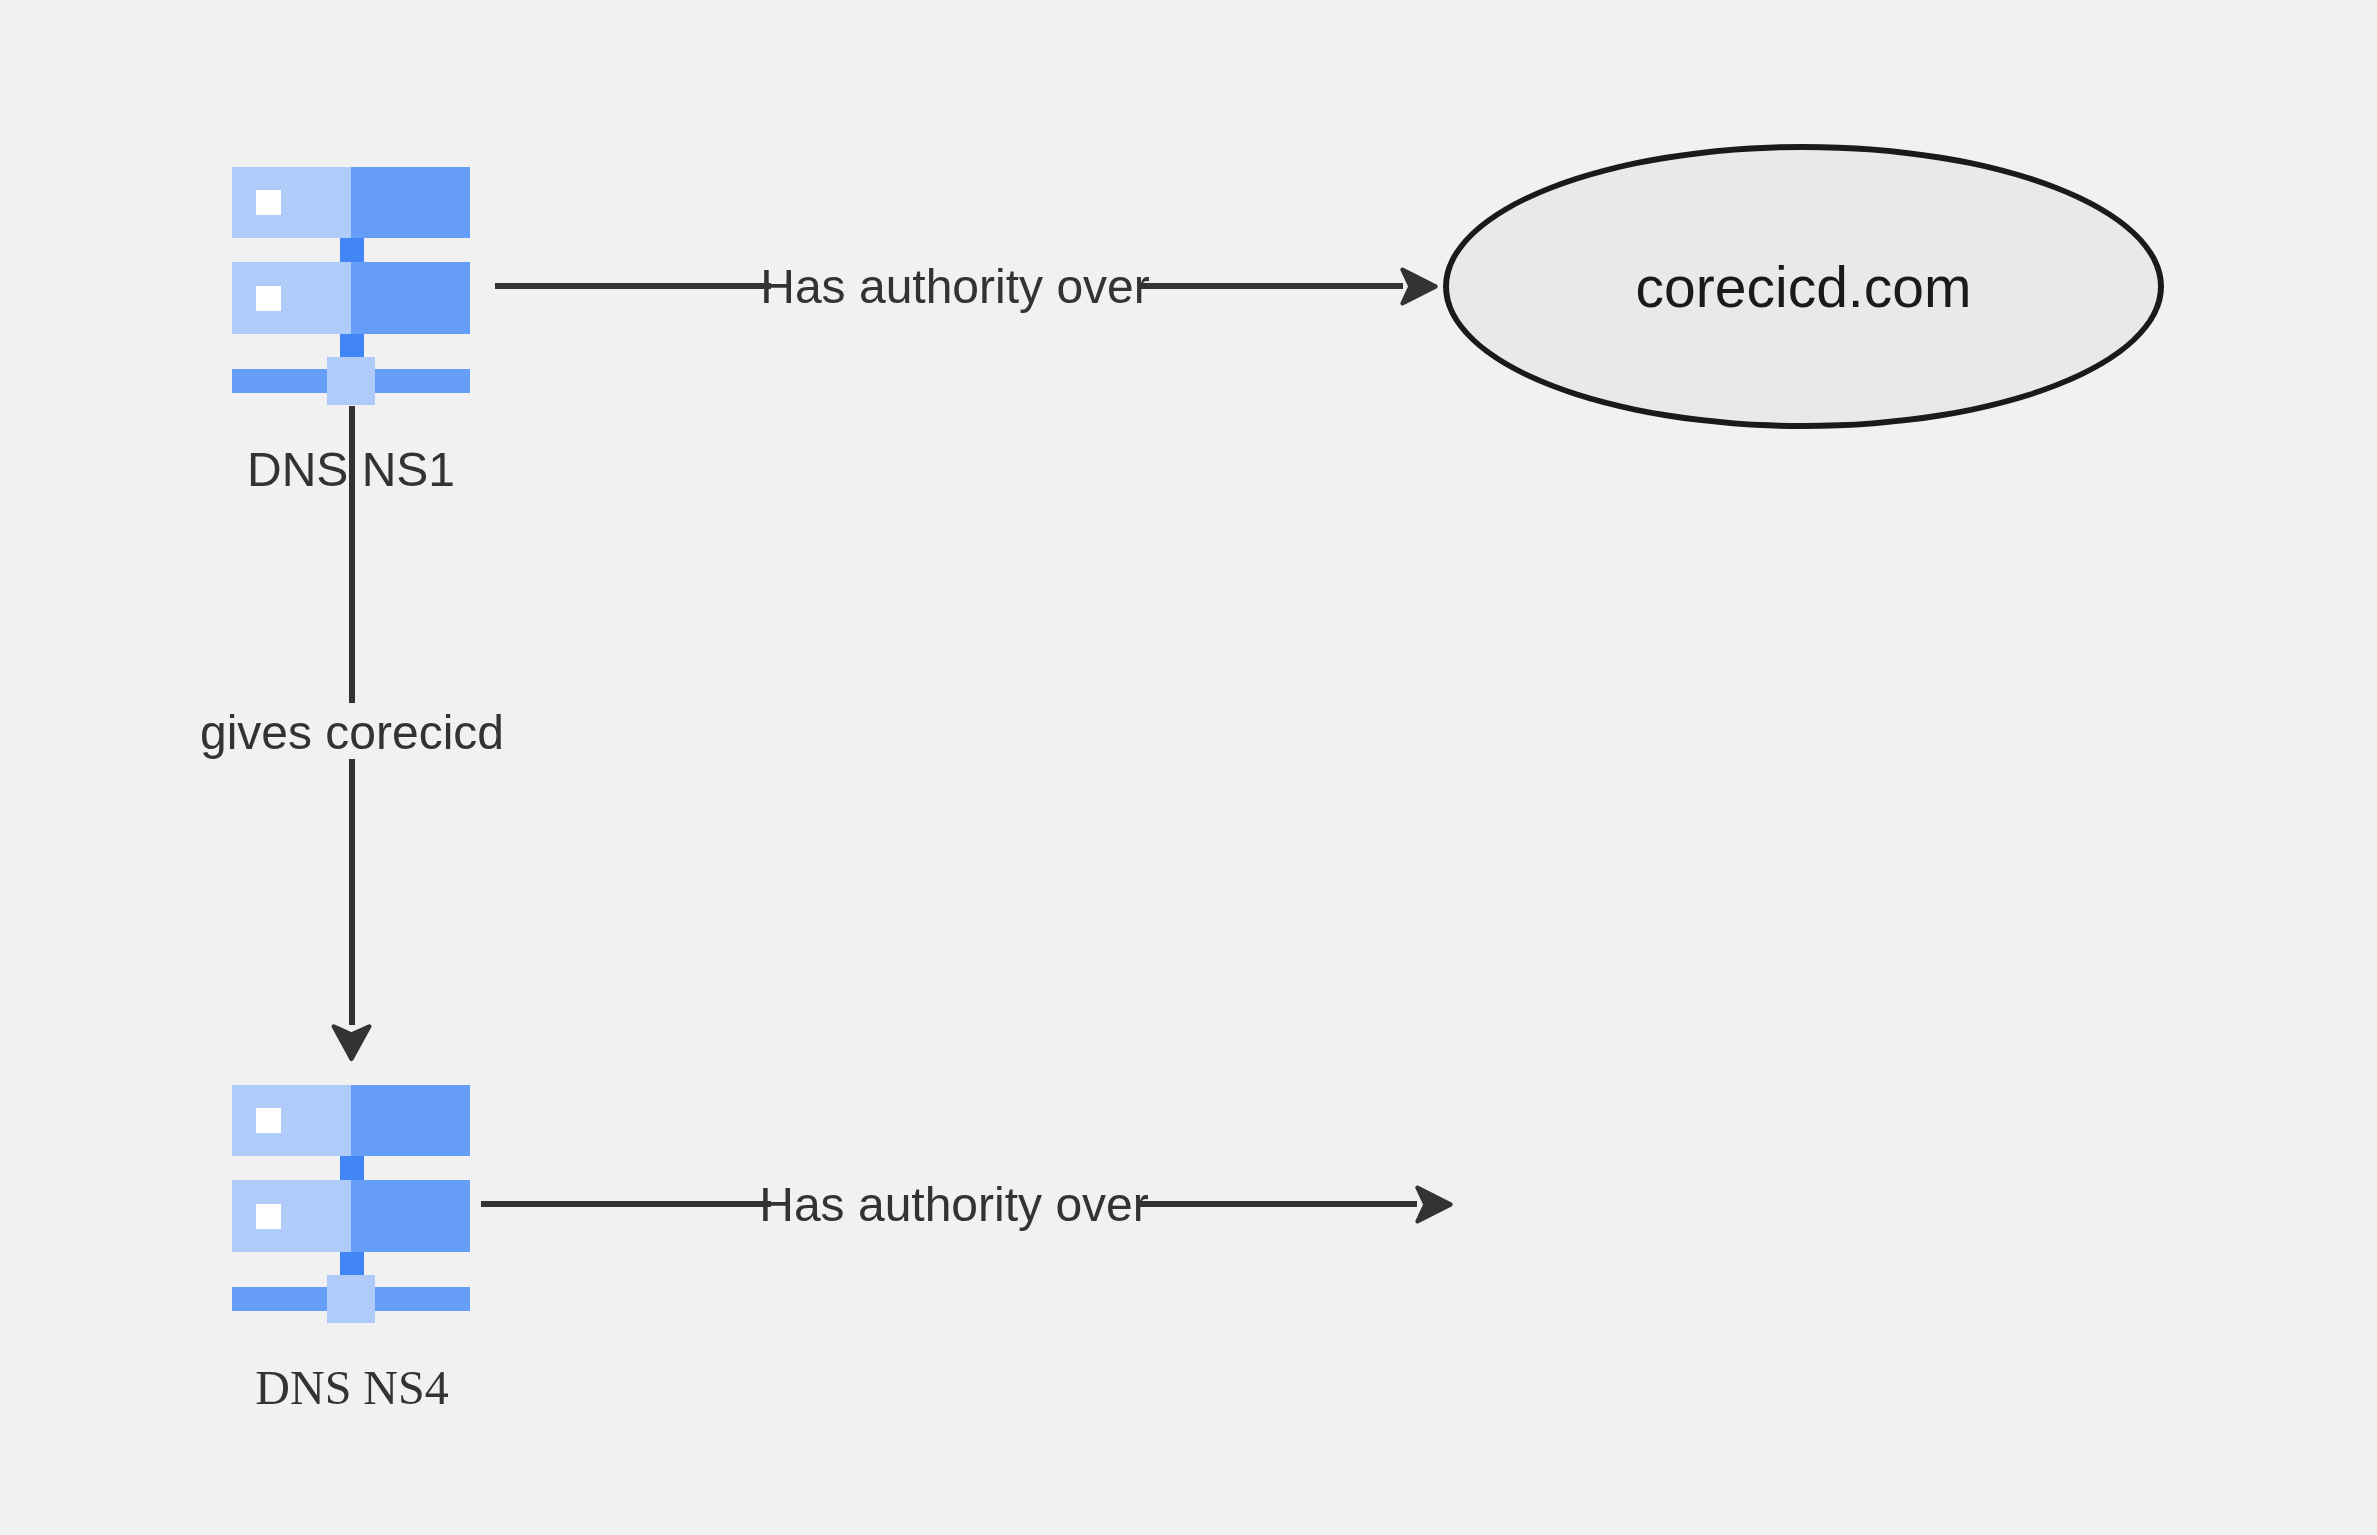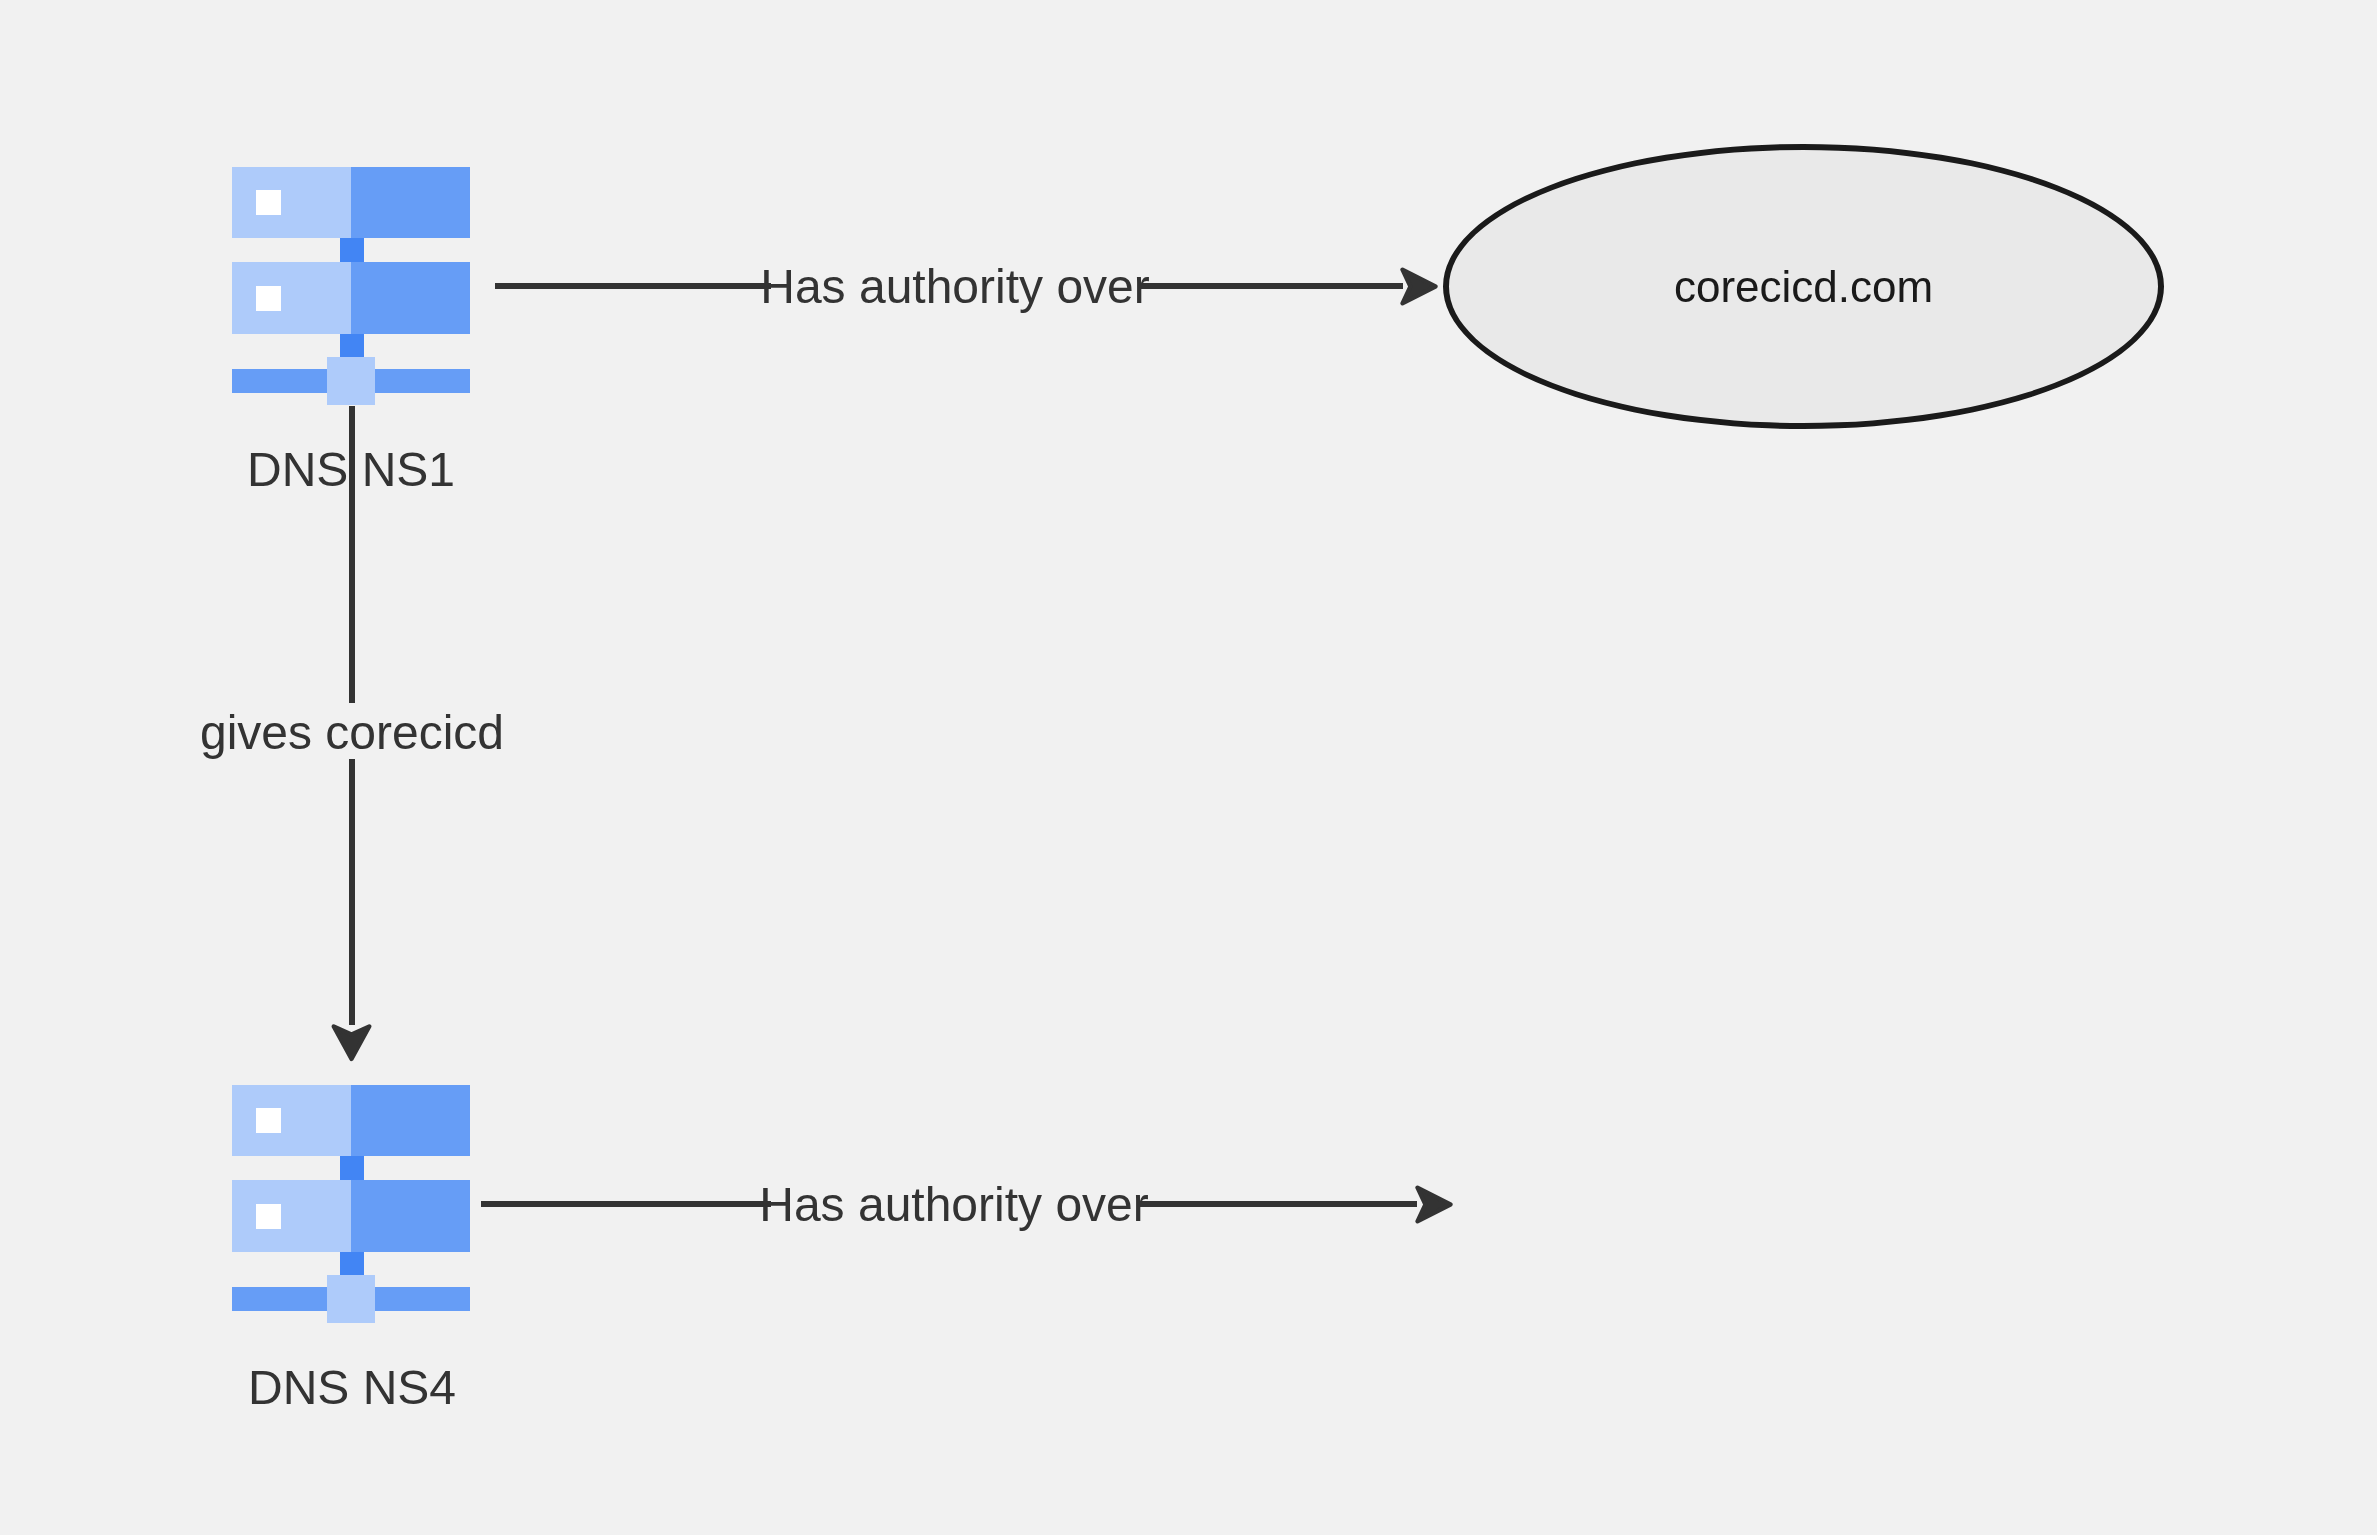--- a/index.html
+++ b/index.html
@@ -44,21 +44,21 @@
     box-sizing: border-box;
     border-radius: 50%;
     background: var(--ellipse-fill);
     border: 6.2px solid var(--ellipse-stroke);
     display:flex;
     align-items:center;
     justify-content:center;
     z-index: 1;
   }
   .domain-ellipse .domain-text {
-    font-size: 44px;
+    font-size: 57px;
     color: var(--ellipse-text);
     white-space: nowrap;
   }
 </style>
 </head>
 <body>
 
 <div class="canvas">
 
   <div class="server-icon" style="left:232px; top:167px;">
@@ -80,21 +80,21 @@
     <div class="part row-right row1"></div>
     <div class="part led led1"></div>
     <div class="part conn conn1"></div>
     <div class="part row-left row2"></div>
     <div class="part row-right row2"></div>
     <div class="part led led2"></div>
     <div class="part conn conn2"></div>
     <div class="part net-bar"></div>
     <div class="part hub"></div>
   </div>
-  <div class="node-label" style="left:352px; top:1387px;">DNS NS4</div>
+  <div class="node-label" style="left:352px; top:1387px;font-family:Liberation Serif, serif;">DNS NS4</div>
 
   <div class="edge-seg" style="left:495px;  top:283px; width:276px; height:6.2px;"></div>
   <div class="edge-seg" style="left:1139px; top:283px; width:264px; height:6.2px;"></div>
   <svg class="arrowhead" style="left:1400px; top:266px;" width="38" height="41" viewBox="0 0 62 67">
     <polygon points="4,6 58,33.5 4,61 17,33.5" stroke-width="7" stroke-linejoin="round" stroke="#333333" fill="#333333"></polygon>
   </svg>
   <div class="edge-label" style="left:955px; top:286px;">Has authority over</div>
 
   <div class="edge-seg" style="left:349px; top:406px;  width:6.2px; height:297px;"></div>
   <div class="edge-seg" style="left:349px; top:759px; width:6.2px; height:266px;"></div>

